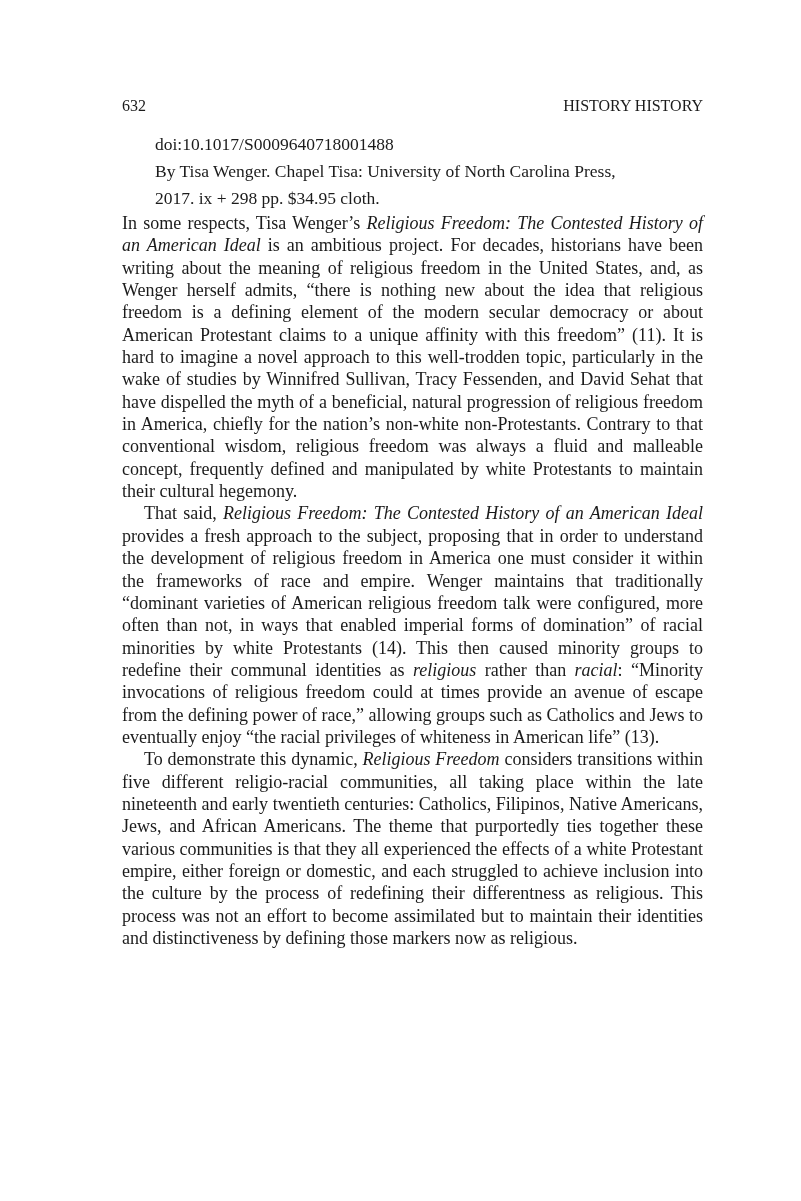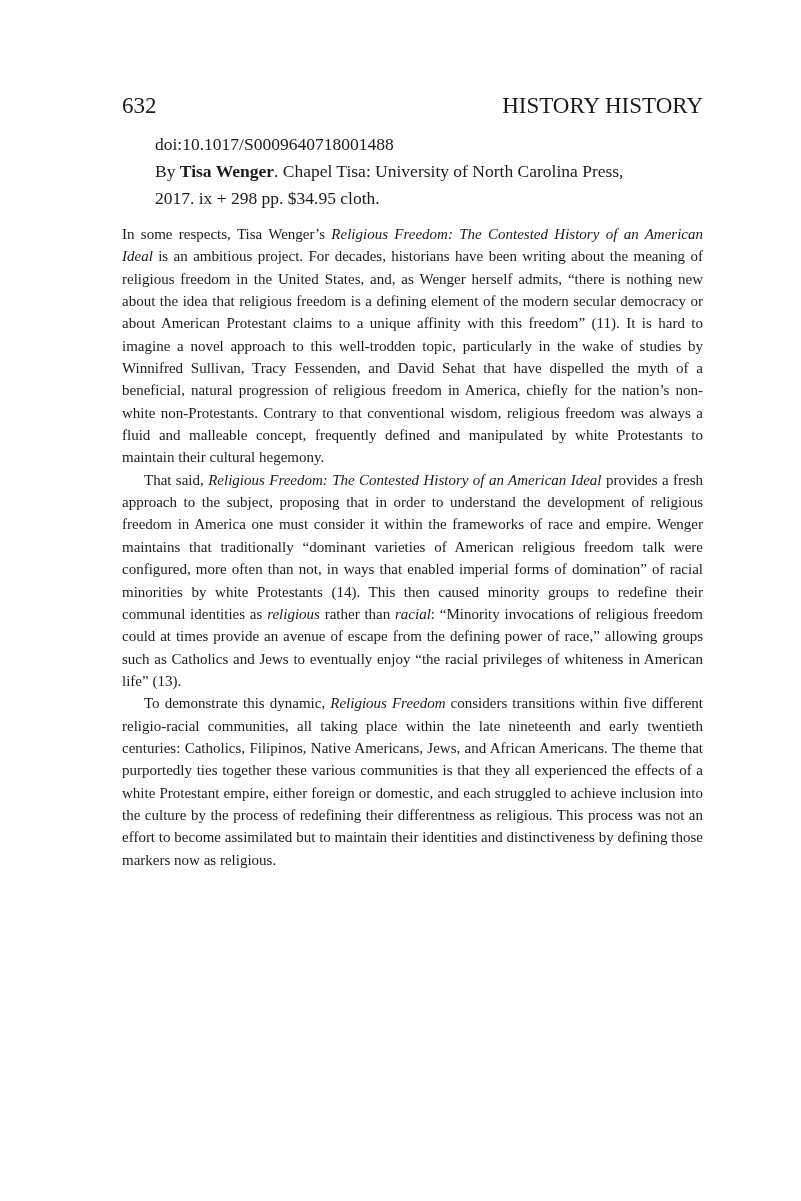--- a/index.html
+++ b/index.html
@@ -18,34 +18,33 @@
   .page {
     position: absolute;
     left: 122px;
     top: 96px;
     width: 581px;
   }
   .running-head {
     display: flex;
     justify-content: space-between;
     align-items: baseline;
-    font-size: 23px;
+    font-size: 16px;
     line-height: 20px;
   }
   .citation {
     margin: 15px 0 0 33px;
     font-size: 17.5px;
     line-height: 27px;
   }
   .citation .cit-line {
     white-space: nowrap;
   }
   .review-body {
-    margin-top: 11px;
-    font-size: 15px;
+    font-size: 18px;
     line-height: 22.35px;
     text-align: justify;
     font-family: Liberation Serif, serif;
   }
   .review-body p {
     margin: 0;
     padding: 0;
   }
   .review-body p.indent {
     text-indent: 22px;
@@ -56,21 +55,21 @@
 
 <div class="page">
 
   <div class="running-head">
     <span>632</span>
     <span>HISTORY HISTORY</span>
   </div>
 
   <div class="citation">
     <div class="cit-line"><span>doi:10.1017/S0009640718001488</span></div>
-    <div class="cit-line"><span>By </span><span style="font-weight: bold;">Tisa Wenger</span><span>. Chapel Tisa: University of North Carolina Press,</span></div>
+    <div class="cit-line"><span>By </span><span style="font-weight: normal;">Tisa Wenger</span><span>. Chapel Tisa: University of North Carolina Press,</span></div>
     <div class="cit-line"><span>2017. ix + 298 pp. $34.95 cloth.</span></div>
   </div>
 
   <div class="review-body">
     <p><span>In some respects, Tisa Wenger’s </span><span style="font-style: italic;">Religious Freedom: The Contested History of an American Ideal</span><span> is an ambitious project. For decades, historians have been writing about the meaning of religious freedom in the United States, and, as Wenger herself admits, “there is nothing new about the idea that religious freedom is a defining element of the modern secular democracy or about American Protestant claims to a unique affinity with this freedom” (11). It is hard to imagine a novel approach to this well-trodden topic, particularly in the wake of studies by Winnifred Sullivan, Tracy Fessenden, and David Sehat that have dispelled the myth of a beneficial, natural progression of religious freedom in America, chiefly for the nation’s non-white non-Protestants. Contrary to that conventional wisdom, religious freedom was always a fluid and malleable concept, frequently defined and manipulated by white Protestants to maintain their cultural hegemony.</span></p>
     <p class="indent"><span>That said, </span><span style="font-style: italic;">Religious Freedom: The Contested History of an American Ideal</span><span> provides a fresh approach to the subject, proposing that in order to understand the development of religious freedom in America one must consider it within the frameworks of race and empire. Wenger maintains that traditionally “dominant varieties of American religious freedom talk were configured, more often than not, in ways that enabled imperial forms of domination” of racial minorities by white Protestants (14). This then caused minority groups to redefine their communal identities as </span><span style="font-style: italic;">religious</span><span> rather than </span><span style="font-style: italic;">racial</span><span>: “Minority invocations of religious freedom could at times provide an avenue of escape from the defining power of race,” allowing groups such as Catholics and Jews to eventually enjoy “the racial privileges of whiteness in American life” (13).</span></p>
     <p class="indent"><span>To demonstrate this dynamic, </span><span style="font-style: italic;">Religious Freedom</span><span> considers transitions within five different religio-racial communities, all taking place within the late nineteenth and early twentieth centuries: Catholics, Filipinos, Native Americans, Jews, and African Americans. The theme that purportedly ties together these various communities is that they all experienced the effects of a white Protestant empire, either foreign or domestic, and each struggled to achieve inclusion into the culture by the process of redefining their differentness as religious. This process was not an effort to become assimilated but to maintain their identities and distinctiveness by defining those markers now as religious.</span></p>
   </div>
 
 </div>

